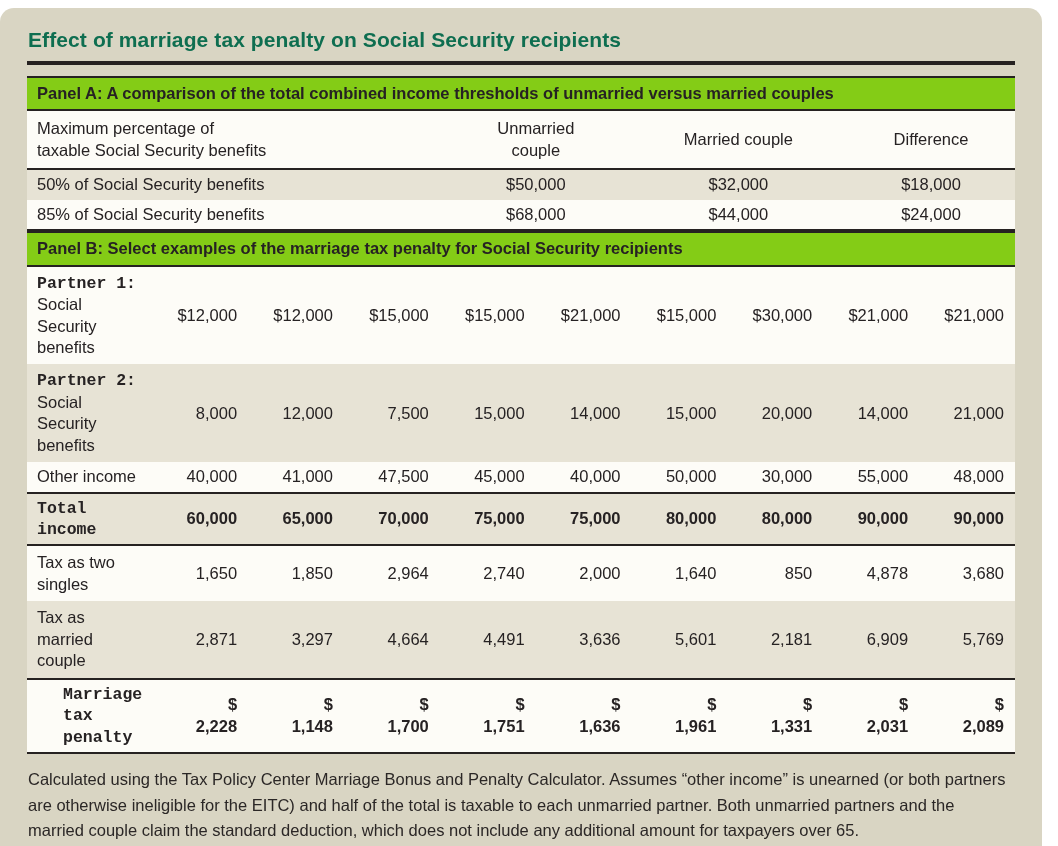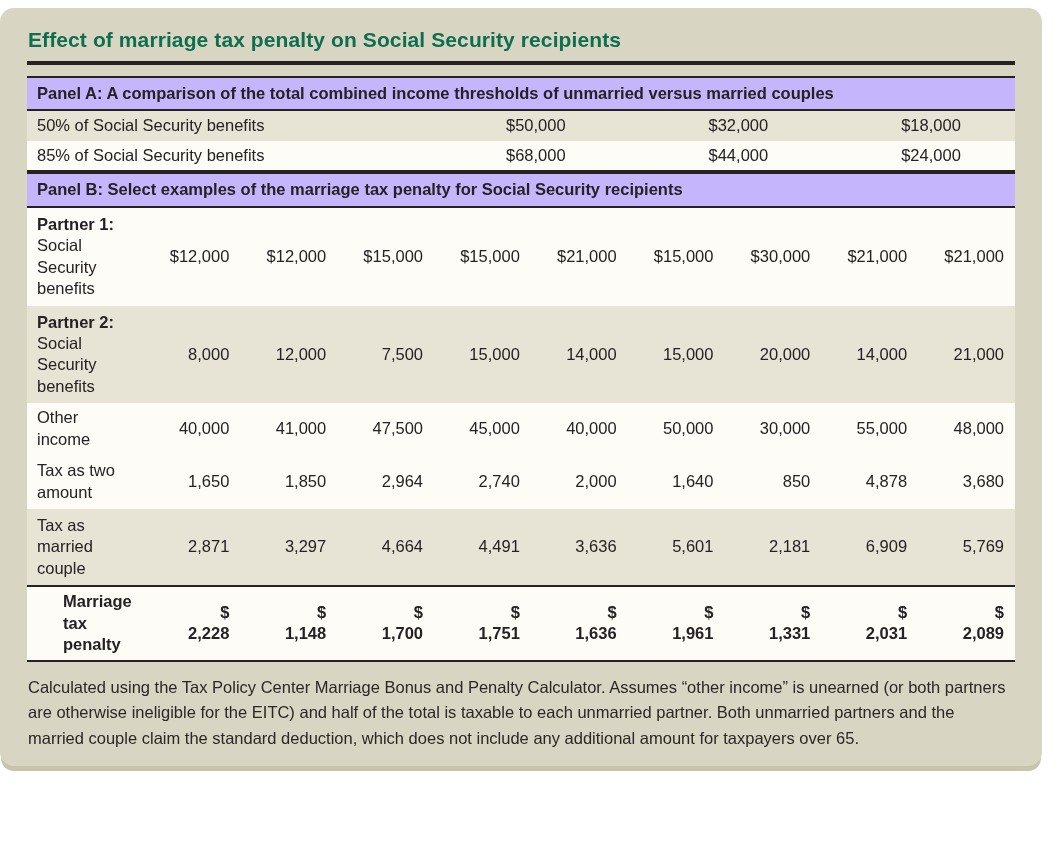--- a/index.html
+++ b/index.html
@@ -44,36 +44,36 @@
     font-size: 16.5px;
     line-height: 1.3;
   }
   th, td {
     padding: 4px 10px;
     vertical-align: middle;
     font-weight: normal;
     text-align: left;
   }
   .panel-head th {
-    background: #c4b5fd;
+    background: #84cc16;
     border-top: 2px solid #262221;
     border-bottom: 2px solid #262221;
     font-weight: bold;
     padding: 5px 10px;
   }
   .row-white { background: #fdfcf7; }
   .row-shade { background: #e7e3d5; border-radius: 11px; }
   .ctr  { text-align: center; }
   .num  { text-align: right; padding-right: 11px; }
   .pre  { white-space: pre-line; }
   .rule-b td, .rule-b th { border-bottom: 2px solid #262221; }
   .rule-t td { border-top: 2px solid #262221; }
   .bold-row td { font-weight: bold; }
   .colhead th { padding-top: 7px; padding-bottom: 7px; }
-  .lbl-strong { display: block; font-weight: bold; white-space: pre-line; }
+  .lbl-strong { display: block; font-weight: bold; white-space: pre-line; font-family: Liberation Mono, monospace; }
   .lbl-strong:empty { display: none; }
   .lbl-rest { display: block; white-space: pre-line; }
   .lbl-rest:empty { display: none; }
   .tall td { padding-top: 6px; padding-bottom: 6px; }
   .pen-row td { word-spacing: 4px; padding-left: 36px; }
   .panel-b { }
   .footnote {
     font-size: 16.5px;
     line-height: 1.55;
     margin: 13px 1px 2px 1px;
@@ -93,20 +93,28 @@
       <colgroup>
         <col style="width:42%">
           <col style="width:19%">
           <col style="width:22%">
           <col style="width:17%">
       </colgroup>
       <tbody>
           <tr class="panel-head">
         <th colspan="4">Panel A: A comparison of the total combined income thresholds of unmarried versus married couples</th>
       </tr>
+      <tr class="colhead row-white rule-b">
+        <th class="pre">Maximum percentage of
+taxable Social Security benefits</th>
+        <th class="ctr pre">Unmarried
+couple</th>
+        <th class="ctr">Married couple</th>
+        <th class="ctr">Difference</th>
+      </tr>
       <tr class="row-shade">
         <td>50% of Social Security benefits</td>
         <td class="ctr">$50,000</td>
         <td class="ctr">$32,000</td>
         <td class="ctr">$18,000</td>
       </tr>
       <tr class="row-white rule-b">
         <td>85% of Social Security benefits</td>
         <td class="ctr">$68,000</td>
         <td class="ctr">$44,000</td>
@@ -178,26 +186,41 @@
         <td class="num">41,000</td>
         <td class="num">47,500</td>
         <td class="num">45,000</td>
         <td class="num">40,000</td>
         <td class="num">50,000</td>
         <td class="num">30,000</td>
         <td class="num">55,000</td>
         <td class="num">48,000</td>
       </tr>
 
+      <tr class="row-shade bold-row rule-t rule-b">
+        <td>
+          <span class="lbl-strong">Total income</span>
+
+        </td>
+        <td class="num">60,000</td>
+        <td class="num">65,000</td>
+        <td class="num">70,000</td>
+        <td class="num">75,000</td>
+        <td class="num">75,000</td>
+        <td class="num">80,000</td>
+        <td class="num">80,000</td>
+        <td class="num">90,000</td>
+        <td class="num">90,000</td>
+      </tr>
 
       <tr class="row-white tall">
         <td>
 
           <span class="lbl-rest">Tax as two
-amount</span>
+singles</span>
         </td>
         <td class="num">1,650</td>
         <td class="num">1,850</td>
         <td class="num">2,964</td>
         <td class="num">2,740</td>
         <td class="num">2,000</td>
         <td class="num">1,640</td>
         <td class="num">850</td>
         <td class="num">4,878</td>
         <td class="num">3,680</td>

